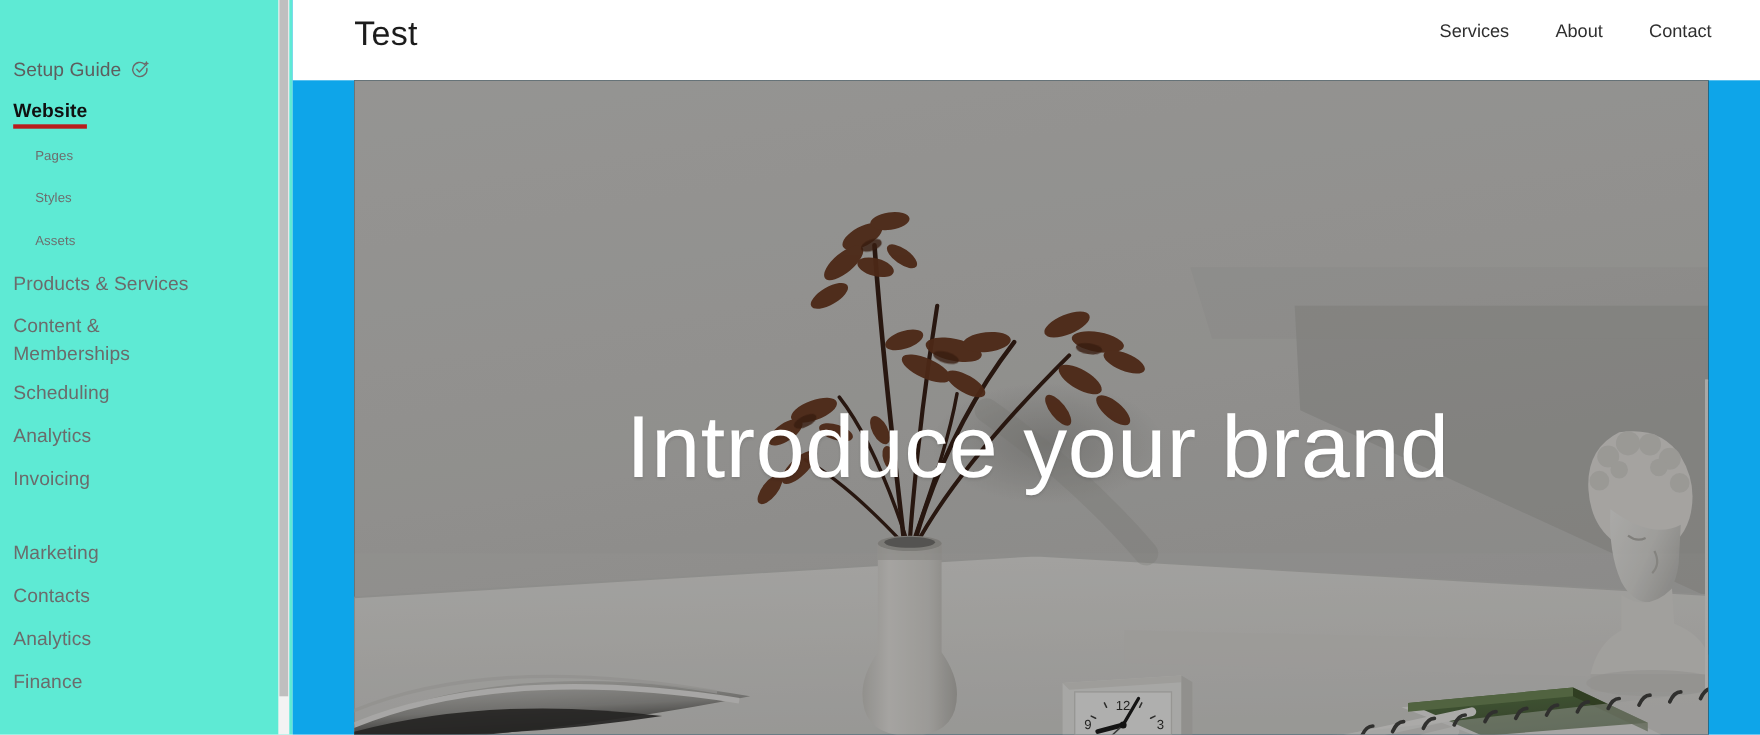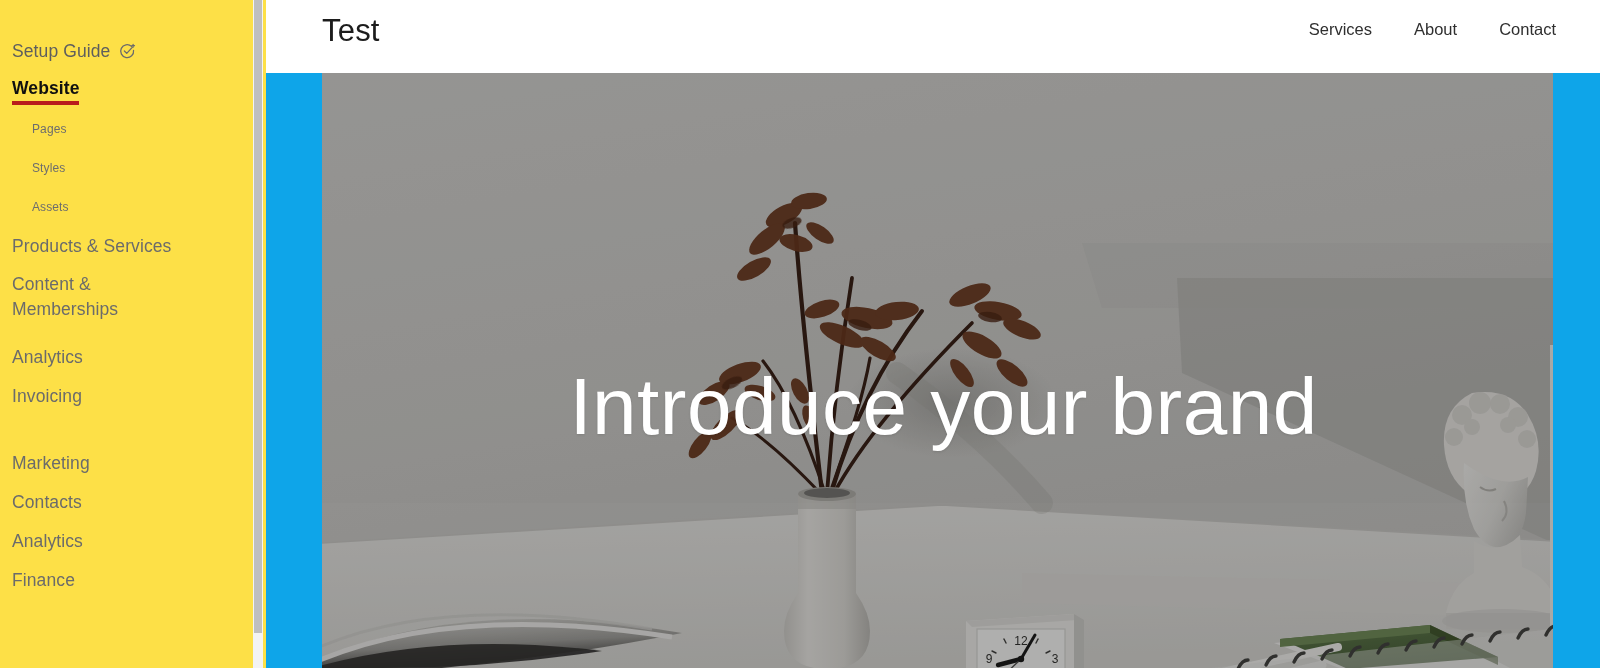--- a/index.html
+++ b/index.html
@@ -21,23 +21,23 @@
     display: flex;
     background: #ffffff;
   }
 
   
   .sidebar {
     position: relative;
     width: 266px;
     height: 668px;
     flex: 0 0 266px;
-    background: #fde047;
+    background: #5eead4;
     padding-left: 12px;
-    padding-top: 38px;
+    padding-top: 50px;
     overflow: hidden;
   }
 
   .nav-row {
     display: flex;
     align-items: center;
     gap: 9px;
     height: 27px;
   }
 
@@ -238,20 +238,23 @@
     </div>
 
     <div class="spacer-12"></div>
 
     <div class="nav-row" style="height:50px;align-items:flex-start;">
       <span class="nav-item multiline">Content &amp; Memberships</span>
     </div>
 
     <div class="spacer-10"></div>
 
+    <div class="nav-row">
+      <span class="nav-item">Scheduling</span>
+    </div>
     <div class="spacer-12"></div>
     <div class="nav-row">
       <span class="nav-item">Analytics</span>
     </div>
     <div class="spacer-12"></div>
     <div class="nav-row">
       <span class="nav-item">Invoicing</span>
     </div>
 
     <div class="spacer-group"></div>

